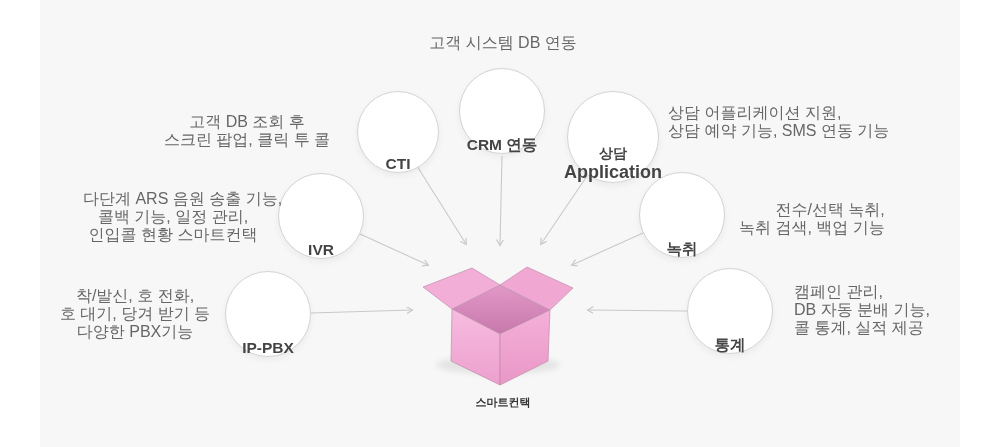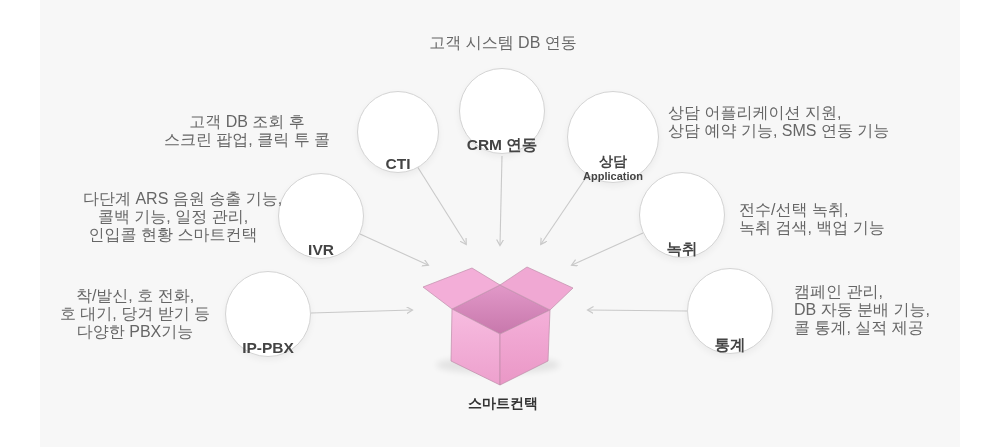--- a/index.html
+++ b/index.html
@@ -39,37 +39,37 @@
     display: flex;
     flex-direction: column;
     align-items: center;
     justify-content: flex-end;
     text-align: center;
     color: var(--color-node-text, #444444);
     font-size: 15.5px;
     line-height: 1.12;
     font-weight: bold;
   }
-  .circle .lbl2 { font-size: 11px; }
+  .circle .lbl2 { font-size: 18px; }
   .circle.small-label { font-size: 14px; }
   .desc {
     position: absolute;
     font-size: 16px;
     line-height: 18px;
     color: var(--color-desc-text, #666666);
     white-space: nowrap;
   }
   .desc.align-right { text-align: center; }
   .desc.align-center { text-align: center; }
   .center-label {
     position: absolute;
     left: 403px; top: 395px;
     width: 200px;
     text-align: center;
-    font-size: 14px;
+    font-size: 11px;
     font-weight: bold;
     color: var(--color-center-text, #333333);
   }
   .box-icon { position: absolute; left: 410px; top: 255px; }
 </style>
 </head>
 <body>
 
 <div class="stage">
 
@@ -122,21 +122,21 @@
   </div>
   <div class="desc" style="left:668px;top:104px;">
     <div>상담 어플리케이션 지원,</div>
     <div>상담 예약 기능, SMS 연동 기능</div>
   </div>
   <div class="desc align-right" style="left:83px;top:190px;width:180px;">
     <div>다단계 ARS 음원 송출 기능,</div>
     <div>콜백 기능, 일정 관리,</div>
     <div>인입콜 현황 스마트컨택</div>
   </div>
-  <div class="desc" style="left:739px;top:201px;">
+  <div class="desc" style="left:739px;top:201px;text-align:right;">
     <div>전수/선택 녹취,</div>
     <div>녹취 검색, 백업 기능</div>
   </div>
   <div class="desc align-right" style="left:55px;top:287px;width:160px;">
     <div>착/발신, 호 전화,</div>
     <div>호 대기, 당겨 받기 등</div>
     <div>다양한 PBX기능</div>
   </div>
   <div class="desc" style="left:794px;top:283px;">
     <div>캠페인 관리,</div>

